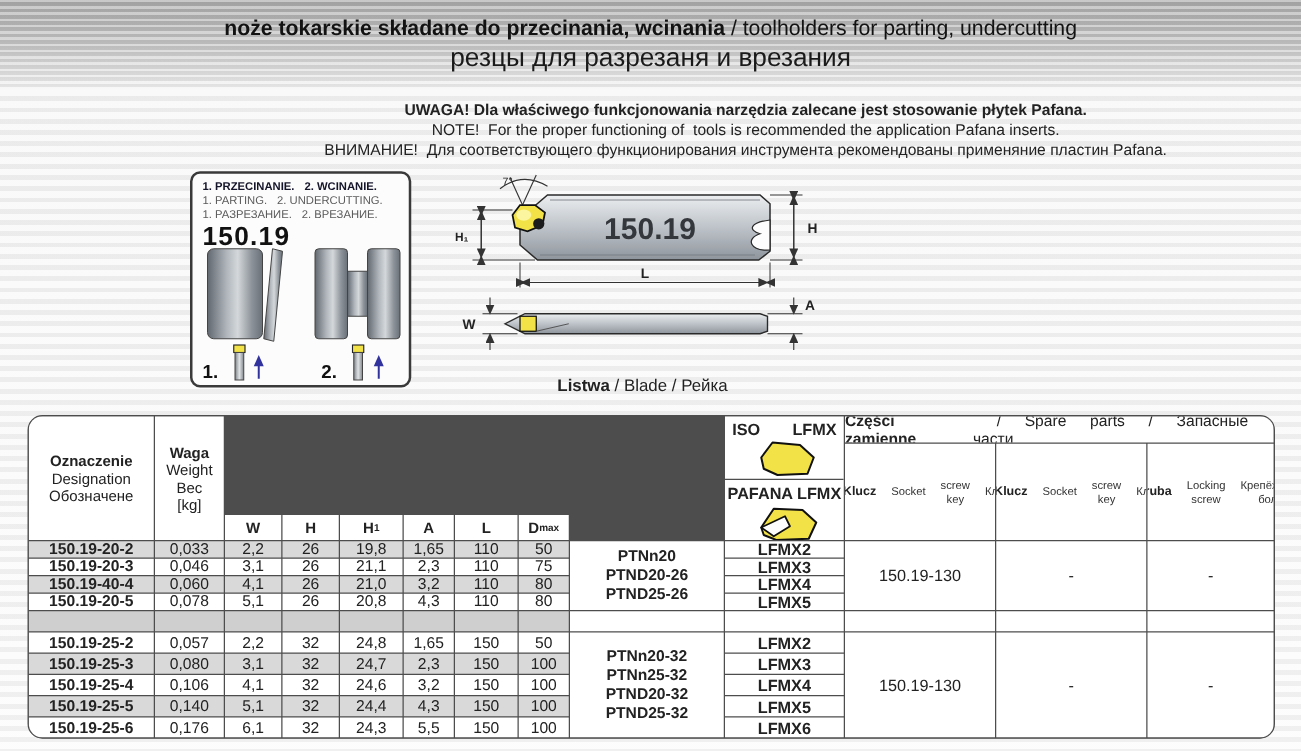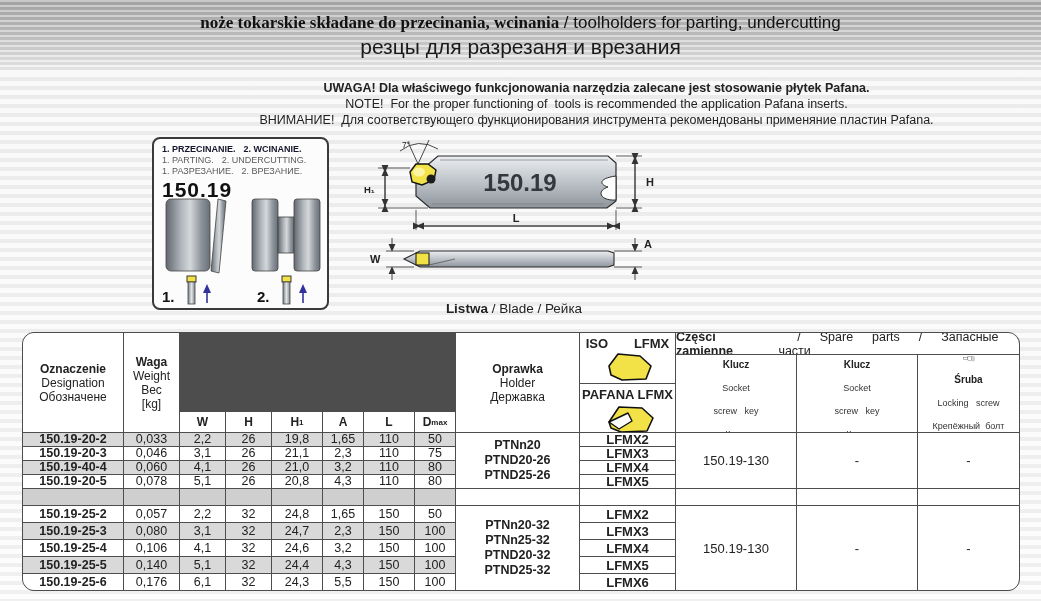--- a/index.html
+++ b/index.html
@@ -10,21 +10,21 @@
       linear-gradient(180deg,#f2f2f2,#fafafa);
   }
   
   .band{position:absolute; left:0; top:0; width:1041px; height:72px;
     background:
       repeating-linear-gradient(180deg, rgba(255,255,255,.35) 0 2px, rgba(0,0,0,.06) 2px 5px),
       linear-gradient(180deg,#ababab 0%,#c3c3c3 45%,#ededed 92%,#f5f5f5 100%);
     display:flex; flex-direction:column; align-items:center; justify-content:center; gap:2px;
   }
   .band .t1{font-size:17px; color:#121212;}
-  .band .t1 .b{font-weight:bold;font-family:Liberation Serif, serif;}
+  .band .t1 .b{font-weight:bold;}
   .band .t2{font-size:21px; color:#1a1a1a;}
   
   .notice{position:absolute; left:0; top:80px; width:1018px; box-sizing:border-box;
     padding-left:175px; text-align:center; color:#222;}
   .notice div{font-size:12.5px; line-height:16px; white-space:pre-wrap;}
   .notice .n1{font-weight:bold;}
   
   .ubox{position:absolute; left:152px; top:137px; width:177px; height:173px;
     background:#fcfcfc; border:2px solid #3a3a3a; border-radius:8px; box-sizing:border-box;
     padding:5px 6px 0 8px;}
@@ -50,21 +50,21 @@
   .sub sub{font-size:8px;}
   .name{font-weight:bold; font-size:12.5px; line-height:13px;}
   .num{font-size:12.5px; line-height:13px;}
   .shade{background:#d9d9d9;}
   .sep{background:#cfcfcf;}
   .holder{flex-direction:column; font-weight:bold; font-size:12.5px; line-height:15px; text-align:center;}
   .lfmx{font-weight:bold; font-size:13px;}
   .sparev{font-size:13px;}
   .spare-title{font-size:12.5px; word-spacing:6px; white-space:pre-wrap;}
   .spare-title .b{font-weight:bold;}
-  .spare-head{flex-direction:column; justify-content:center; gap:12px; text-align:center;align-items:center;}
+  .spare-head{flex-direction:row; justify-content:center; gap:12px; text-align:center;align-items:center;}
   .spare-head .l1{font-weight:bold; font-size:10px; line-height:12px;}
   .spare-head .ln{font-size:9px; line-height:11px; color:#333; white-space:pre-wrap;}
   .ins-col{flex-direction:column; align-items:stretch; justify-content:stretch; padding:0;}
   .ins-half{flex:1; display:flex; flex-direction:column; align-items:center; padding-top:3px;}
   .ins-half.top{border-bottom:1px solid #4d4d4d;}
   .ins-lab{width:88%; display:flex; justify-content:space-between; font-weight:bold; font-size:13px;}
   .ins-lab2{font-weight:bold; font-size:13px;}
 </style>
 </head>
 <body>
@@ -210,25 +210,20 @@
     <div class="cell sub" style="grid-area:3/5/4/6">
         <span>H</span>
         <sub>1</sub>
       </div>
     <div class="cell sub" style="grid-area:3/6/4/7">A</div>
     <div class="cell sub" style="grid-area:3/7/4/8">L</div>
     <div class="cell sub" style="grid-area:3/8/4/9">
         <span>D</span>
         <sub>max</sub>
       </div>
-    <div class="cell headcell" style="grid-area:1/9/4/10">
-      <div class="h-b">Oprawka</div>
-      <div>Holder</div>
-      <div>Державка</div>
-    </div>
 
     <div class="cell ins-col" style="grid-area:1/10/4/11">
       <div class="ins-half top">
         <div class="ins-lab">
             <span>ISO</span>
             <span>LFMX</span>
           </div>
         <svg width="62" height="32" viewBox="0 0 62 32">
           <polygon points="12,15 21,3 43,5 54,15 49,28 25,29 14,24" fill="#f2e247" stroke="#111" stroke-width="1.6" stroke-linejoin="round"></polygon>
         </svg>

